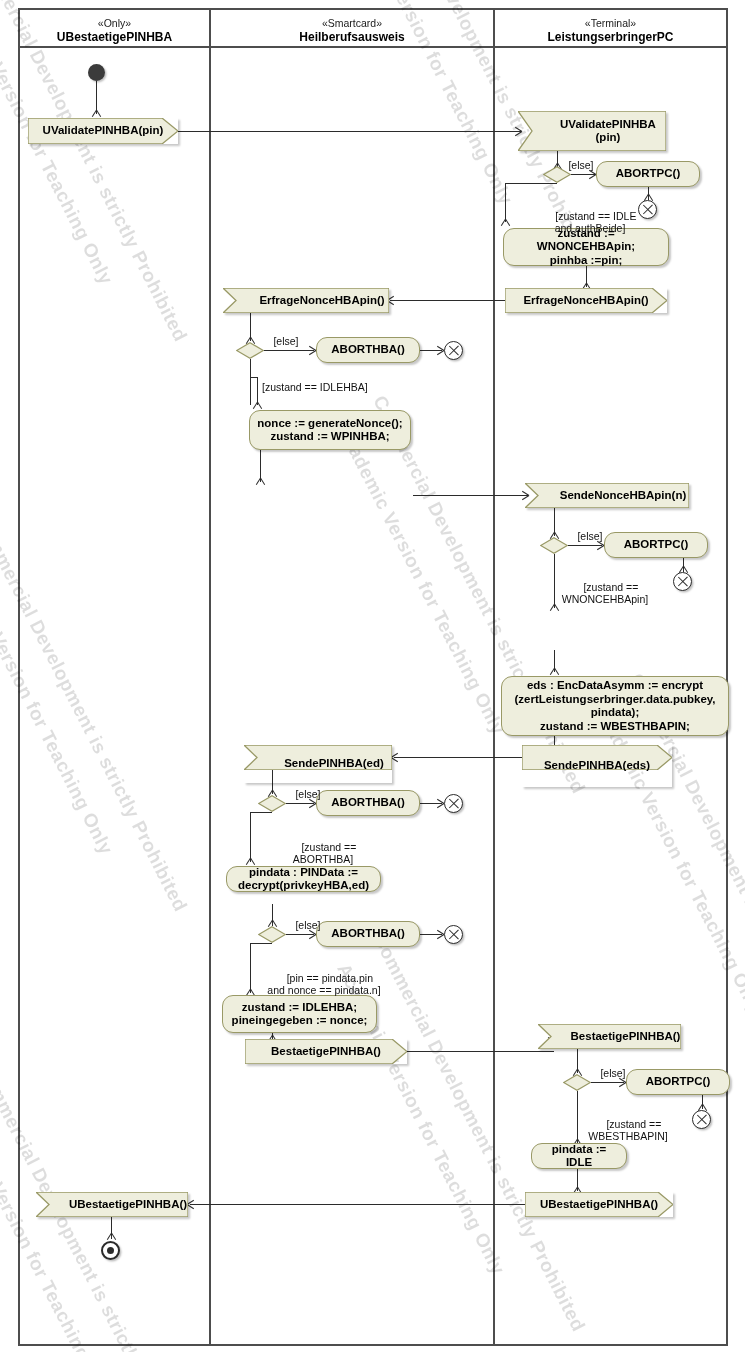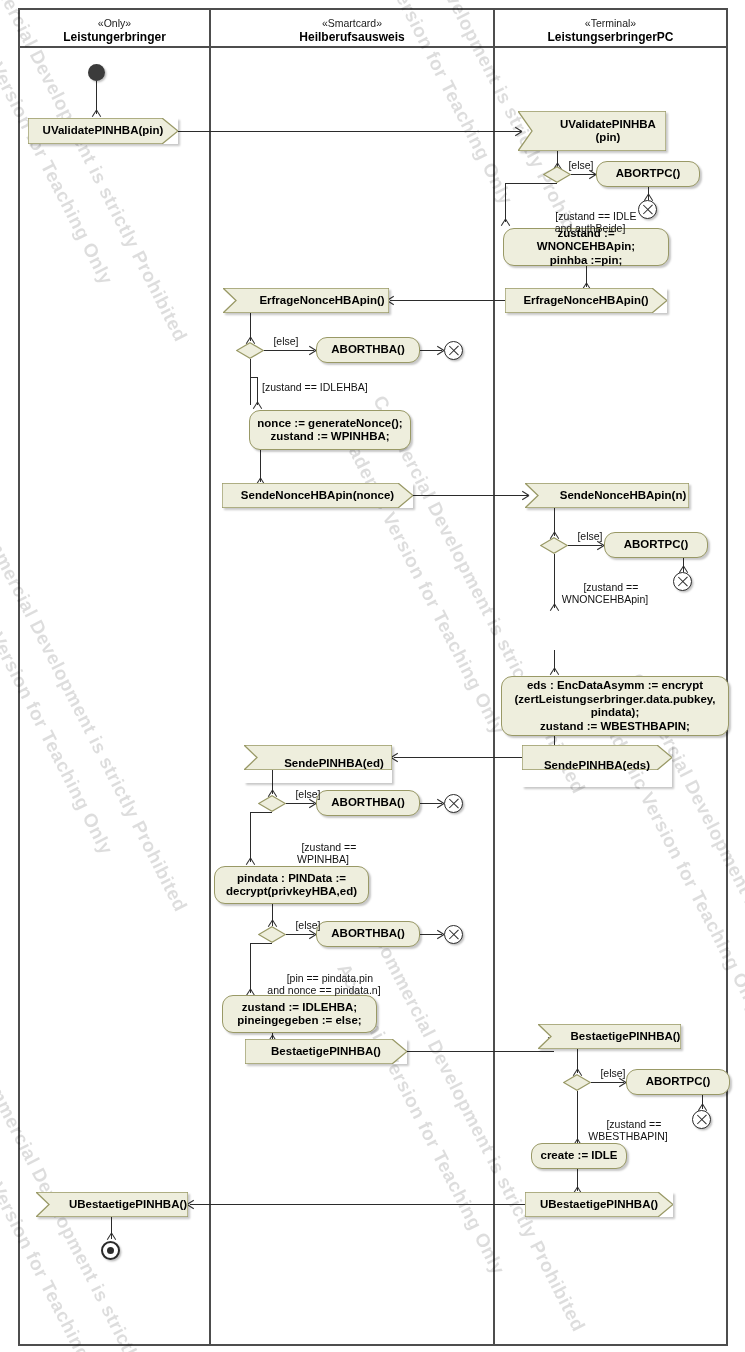--- a/index.html
+++ b/index.html
@@ -92,21 +92,21 @@
     <div class="wm" style="left:645px;top:670px;">Commercial Development is strictly Prohibited</div>
   </div>
 
   <div class="lane-frame" style="left:18px;top:8px;width:710px;height:1338px;"></div>
   <div class="lane-hbar" style="left:18px;top:46px;width:710px;"></div>
   <div class="lane-div" style="left:209px;top:8px;height:1338px;"></div>
   <div class="lane-div" style="left:493px;top:8px;height:1338px;"></div>
 
   <div class="lane-head" style="left:20px;top:10px;width:189px;height:36px;border-right:none;">
     <div class="stereo">«Only»</div>
-    <div class="lname">Leistungerbringer</div>
+    <div class="lname">UBestaetigePINHBA</div>
   </div>
   <div class="lane-head" style="left:495px;top:10px;width:231px;height:36px;border-right:none;">
     <div class="stereo">«Terminal»</div>
     <div class="lname">LeistungserbringerPC</div>
   </div>
   <div class="lane-head" style="left:211px;top:10px;width:282px;height:36px;border-right:none;">
     <div class="stereo">«Smartcard»</div>
     <div class="lname">Heilberufsausweis</div>
   </div>
 
@@ -209,28 +209,20 @@
   <div class="ln lnv" style="left:257px;top:377px;height:28px;"></div>
   <div class="ln lnh" style="left:250px;top:377px;width:8px;"></div>
   <div class="vh vh-d" style="left:257px;top:402px;"></div>
 
   <div class="node act" style="left:249px;top:410px;width:162px;height:40px;">
     <span><span>nonce := generateNonce();</span><br><span>zustand := WPINHBA;</span></span>
   </div>
   <div class="ln lnv" style="left:260px;top:450px;height:32px;"></div>
   <div class="vh vh-d" style="left:260px;top:478px;"></div>
 
-  <div class="node sig" style="left:222px;top:483px;width:191px;height:25px;">
-    <div class="sigbox">
-      <svg width="191" height="25">
-          <polygon points="0,0 176,0 191,12.5 176,25 0,25" fill="#eeeedd" stroke="#999966" stroke-width="1.3"></polygon>
-        </svg>
-      <div class="sigtxt pad-r">SendeNonceHBApin(nonce)</div>
-    </div>
-  </div>
   <div class="ln lnh" style="left:413px;top:495px;width:115px;"></div>
   <div class="vh vh-r" style="left:521px;top:495px;width:8px;"></div>
 
   <div class="node sig" style="left:525px;top:483px;width:164px;height:25px;">
     <div class="sigbox">
       <svg width="164" height="25">
           <polygon points="0,0 164,0 164,25 0,25 13,12.5" fill="#eeeedd" stroke="#999966" stroke-width="1.3"></polygon>
         </svg>
       <div class="sigtxt pad-l">SendeNonceHBApin(n)</div>
     </div>
@@ -304,27 +296,27 @@
   <div class="guard" style="left:280px;top:788px;width:56px;">[else]</div>
 
   <div class="node act" style="left:316px;top:790px;width:104px;height:26px;">
     <span>ABORTHBA()</span>
   </div>
   <div class="ln lnh" style="left:420px;top:803px;width:22px;"></div>
   <div class="vh vh-r" style="left:436px;top:803px;width:8px;"></div>
   <div class="node flowfinal" style="left:444px;top:794px;"></div>
 
   <div class="guard" style="left:258px;top:828px;width:130px;">
-    <span>[zustand ==</span><br><span>WPINHBA]</span>
+    <span>[zustand ==</span><br><span>ABORTHBA]</span>
   </div>
   <div class="ln lnv" style="left:250px;top:812px;height:50px;"></div>
   <div class="ln lnh" style="left:250px;top:812px;width:22px;"></div>
   <div class="vh vh-d" style="left:250px;top:858px;"></div>
 
-  <div class="node act" style="left:214px;top:866px;width:155px;height:38px;">
+  <div class="node act" style="left:226px;top:866px;width:155px;height:26px;">
     <span><span>pindata : PINData :=</span><br><span>decrypt(privkeyHBA,ed)</span></span>
   </div>
   <div class="ln lnv" style="left:272px;top:904px;height:22px;"></div>
   <div class="vh vh-d" style="left:272px;top:920px;"></div>
   <div class="decwrap" style="left:258px;top:926px;">
     <svg width="28" height="17">
         <polygon points="14,0.7 27.3,8.5 14,16.3 0.7,8.5" fill="#eeeedd" stroke="#999966" stroke-width="1.2"></polygon>
       </svg>
   </div>
   <div class="ln lnh" style="left:286px;top:934px;width:28px;"></div>
@@ -339,21 +331,21 @@
   <div class="node flowfinal" style="left:444px;top:925px;"></div>
 
   <div class="guard" style="left:239px;top:959px;width:170px;">
     <span>[pin == pindata.pin</span><br><span>and nonce == pindata.n]</span>
   </div>
   <div class="ln lnv" style="left:250px;top:943px;height:50px;"></div>
   <div class="ln lnh" style="left:250px;top:943px;width:22px;"></div>
   <div class="vh vh-d" style="left:250px;top:989px;"></div>
 
   <div class="node act" style="left:222px;top:995px;width:155px;height:38px;">
-    <span><span>zustand := IDLEHBA;</span><br><span>pineingegeben := else;</span></span>
+    <span><span>zustand := IDLEHBA;</span><br><span>pineingegeben := nonce;</span></span>
   </div>
   <div class="ln lnv" style="left:272px;top:1033px;height:12px;"></div>
   <div class="vh vh-d" style="left:272px;top:1035px;"></div>
 
   <div class="node sig" style="left:245px;top:1039px;width:162px;height:25px;">
     <div class="sigbox">
       <svg width="162" height="25">
           <polygon points="0,0 147,0 162,12.5 147,25 0,25" fill="#eeeedd" stroke="#999966" stroke-width="1.3"></polygon>
         </svg>
       <div class="sigtxt pad-r">BestaetigePINHBA()</div>
@@ -388,21 +380,21 @@
   <div class="vh vh-d" style="left:702px;top:1104px;"></div>
   <div class="node flowfinal" style="left:692px;top:1110px;"></div>
 
   <div class="guard" style="left:563px;top:1105px;width:130px;">
     <span>[zustand ==</span><br><span>WBESTHBAPIN]</span>
   </div>
   <div class="ln lnv" style="left:577px;top:1091px;height:52px;"></div>
   <div class="vh vh-d" style="left:577px;top:1139px;"></div>
 
   <div class="node act" style="left:531px;top:1143px;width:96px;height:26px;">
-    <span>create := IDLE</span>
+    <span>pindata := IDLE</span>
   </div>
   <div class="ln lnv" style="left:577px;top:1169px;height:22px;"></div>
   <div class="vh vh-d" style="left:577px;top:1187px;"></div>
 
   <div class="node sig" style="left:525px;top:1192px;width:148px;height:25px;">
     <div class="sigbox">
       <svg width="148" height="25">
           <polygon points="0,0 133,0 148,12.5 133,25 0,25" fill="#eeeedd" stroke="#999966" stroke-width="1.3"></polygon>
         </svg>
       <div class="sigtxt pad-r">UBestaetigePINHBA()</div>

